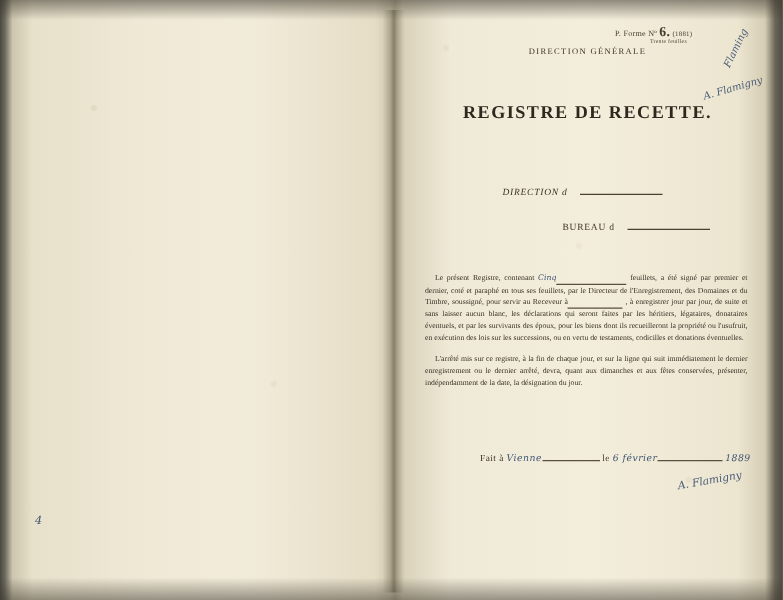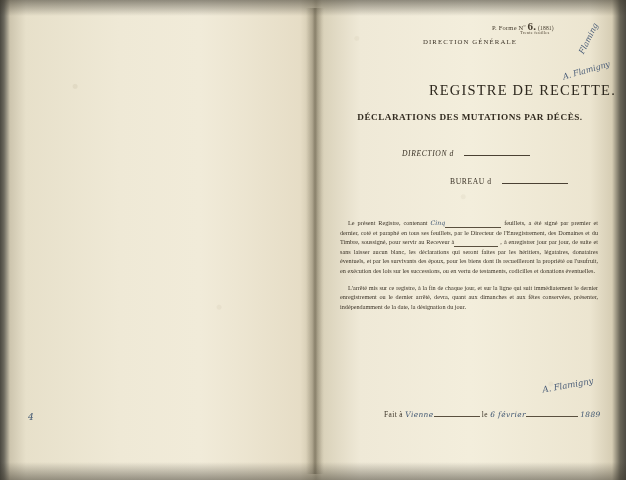--- a/index.html
+++ b/index.html
@@ -93,21 +93,21 @@
   .dg {
     position: absolute; top: 30px; left: 0; width: 292px;
     text-align: center; font-size: 6.8px; letter-spacing: 1.1px; color: #3c3327;
   }
   .dg2 {
     position: absolute; top: 41px; left: 0; width: 292px;
     text-align: center; font-size: 8.6px; letter-spacing: .7px; color: #322b20;
   }
   .title {
     position: absolute; top: 74px; left: 0; width: 292px;
-    text-align: right; font-size: 14.5px; font-weight: normal;
+    text-align: center; font-size: 14.5px; font-weight: bold;
     letter-spacing: 1.2px; color: #2e281e;
   }
   .subtitle {
     position: absolute; top: 104px; left: 0; width: 292px;
     text-align: center; font-size: 9.2px; font-weight: bold;
     letter-spacing: .5px; color: #332c21;
   }
   .field {
     position: absolute; font-size: 7.6px; letter-spacing: .6px; color: #3a3226;
   }
@@ -132,21 +132,21 @@
   .w2 { width: 44px; }
 
   .hand {
     font-family: "DejaVu Serif", serif;
     font-style: italic;
     color: #3d5470;
   }
 
   .signline {
     position: absolute; left: 60px; top: 352px; width: 220px;
-    font-size: 7.4px; color: #3b3327; letter-spacing: .4px; margin-top: 48px;
+    font-size: 7.4px; color: #3b3327; letter-spacing: .4px;
   }
   .signline .rule-s {
     display: inline-block; border-bottom: 1px solid #5a503f; height: 8px;
   }
   .sig-a { width: 46px; }
   .sig-b { width: 52px; }
 
   .sig-scribble {
     position: absolute; font-family: "DejaVu Serif", serif;
     font-style: italic; color: #4a5d78; font-size: 9px;
@@ -174,21 +174,20 @@
     <div class="ref-line">
       <span>P. Forme Nº</span>
       <span class="big">6.</span>
       <span class="paren">(1881)</span>
     </div>
     <div class="ref-sub">Trente feuilles</div>
 
     <div class="dg">DIRECTION GÉNÉRALE</div>
 
     <div class="title">REGISTRE DE RECETTE.</div>
-    <div class="subtitle">DÉCLARATIONS DES MUTATIONS PAR DÉCÈS.</div>
 
     <div class="field fld-direction">
       <span>DIRECTION d</span><span class="rule"></span>
     </div>
     <div class="field fld-bureau">
       <span>BUREAU d</span><span class="rule"></span>
     </div>
 
     <div class="body-text">
       <p>

